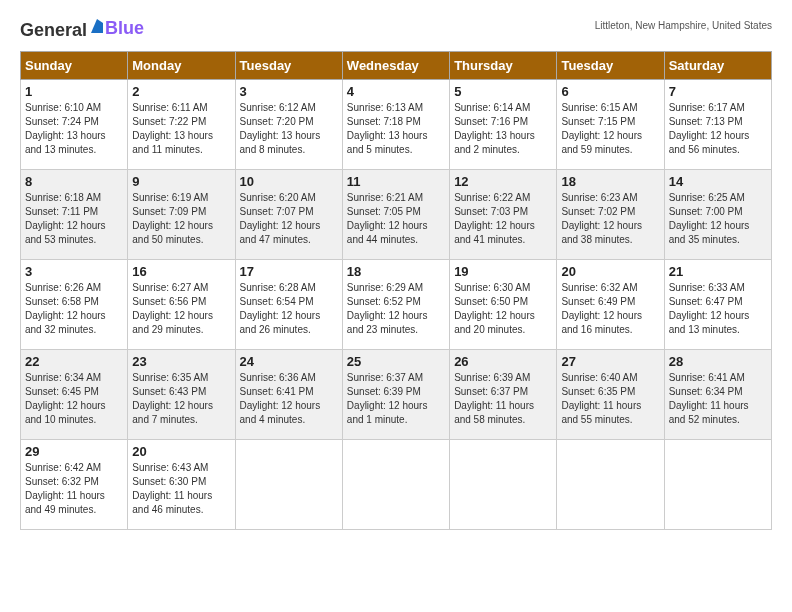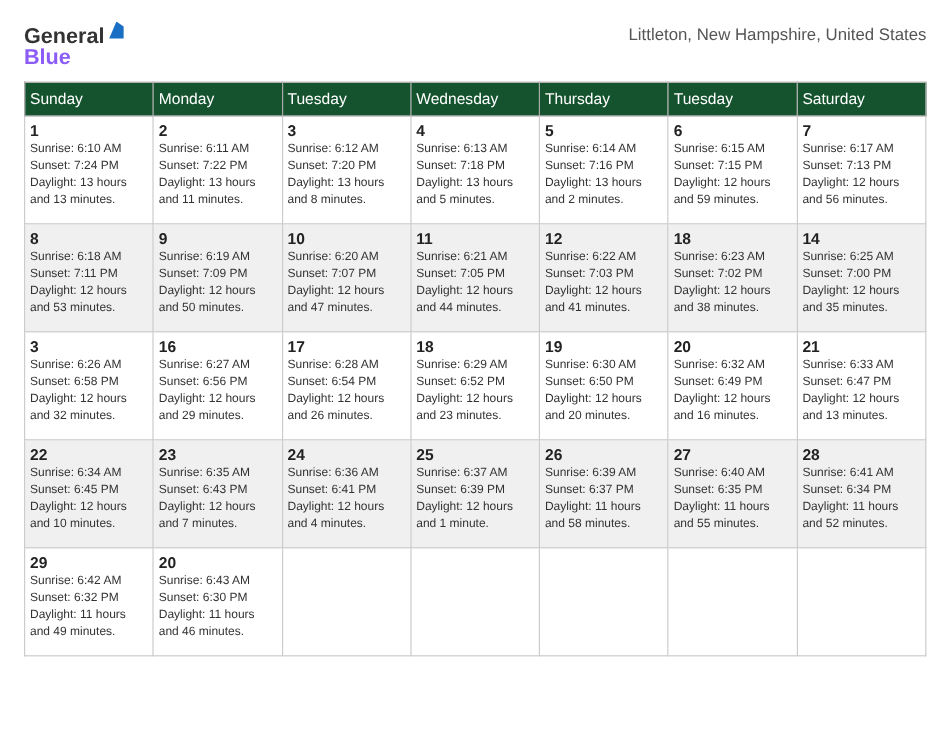--- a/index.html
+++ b/index.html
@@ -11,48 +11,47 @@
       padding: 20px;
     }
     .header-area {
       display: flex;
       justify-content: space-between;
       align-items: flex-start;
       margin-bottom: 10px;
     }
     .logo {
       display: flex;
-      flex-direction: column;
-      align-items: flex-start;
+      align-items: center;
     }
     .title-area {
       text-align: right;
     }
     .month-title {
       font-size: 32px;
       color: #333;
       font-weight: normal;
     }
     .location {
-      font-size: 14px;
+      font-size: 10px;
       color: #555;
       margin-left: 33px;
     }
     .calendar {
       width: 100%;
       border-collapse: collapse;
       font-size: 11px;
     }
     .calendar th {
-      background-color: #14532d;
+      background-color: #a16207;
       color: white;
       padding: 6px 4px;
       text-align: left;
       font-size: 13px;
-      font-weight: normal;
+      font-weight: bold;
       border: 1px solid #aaa;
     }
     .calendar td {
       border: 1px solid #ccc;
       padding: 4px;
       vertical-align: top;
       width: 14.28%;
       min-height: 80px;
       height: 90px;
     }

